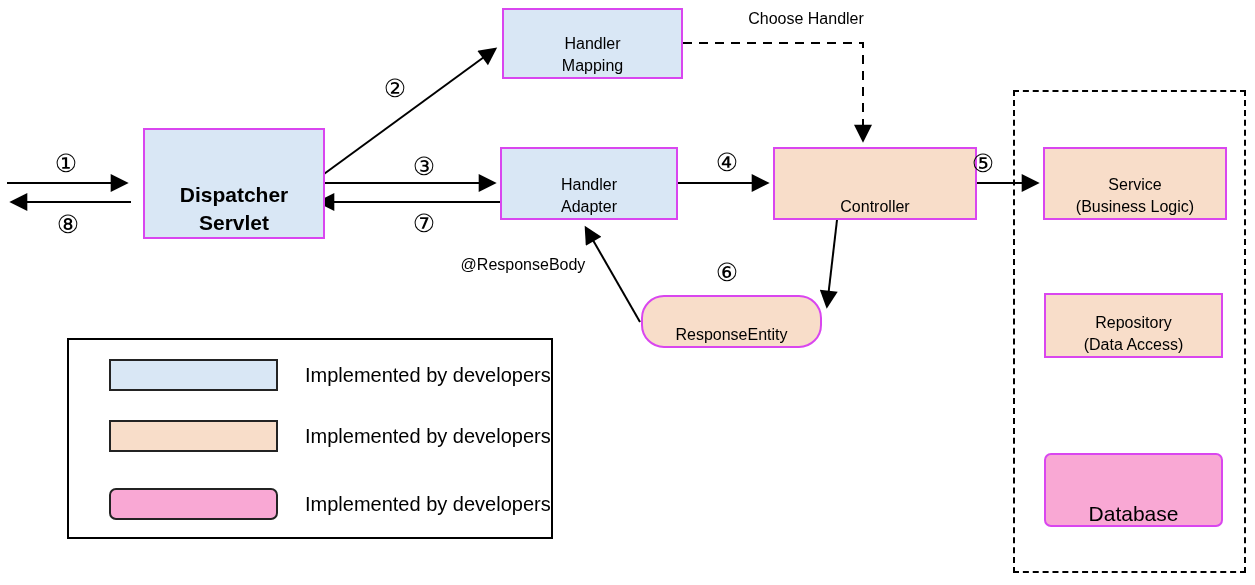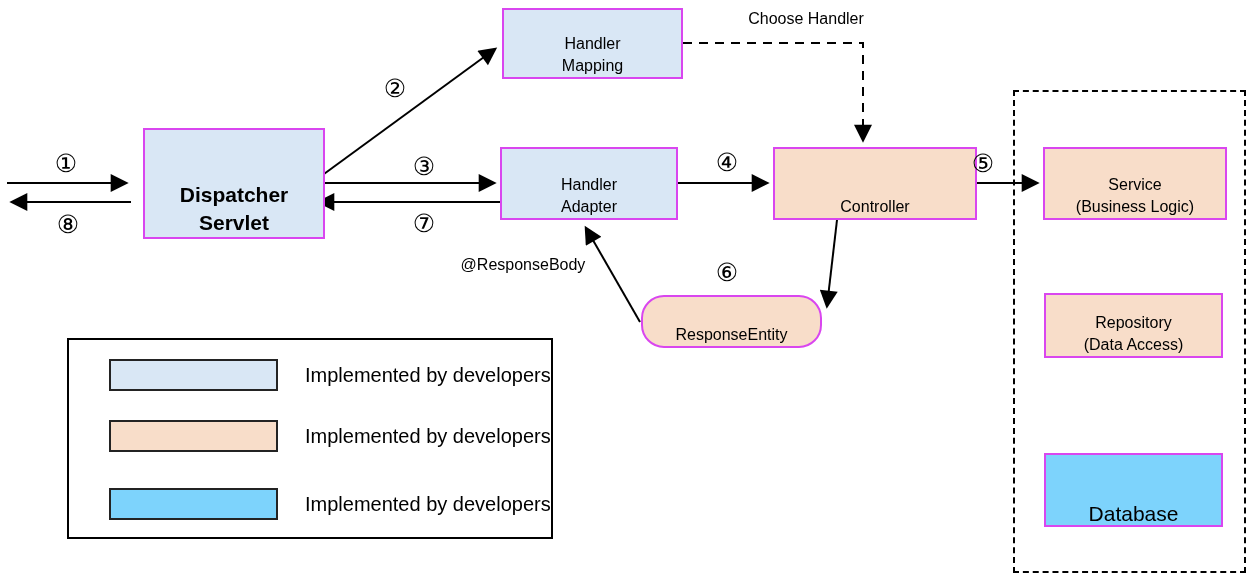--- a/index.html
+++ b/index.html
@@ -21,21 +21,21 @@
     flex-direction:column;
     align-items:center;
     justify-content:flex-end;
     border:2px solid #d946ef;
     font-size:16px;
     line-height:22px;
     text-align:center;
   }
   .blue{background:#d9e7f5;}
   .peach{background:#f8ddc9;}
-  .green{background:#7dd3fc;}
+  .green{background:#f9a8d4;border-radius:7px;}
 
   #dispatcher-servlet{left:131px;top:128px;width:182px;height:111px;font-weight:bold;font-size:21px;line-height:28px;margin-left:12px;}
   #handler-mapping{left:502px;top:8px;width:181px;height:71px;}
   #handler-adapter{left:500px;top:147px;width:178px;height:73px;}
   #controller{left:773px;top:147px;width:204px;height:73px;}
   #response-entity{left:641px;top:295px;width:181px;height:53px;border-radius:23px;}
   #service{left:1043px;top:147px;width:184px;height:73px;}
   #repository{left:1044px;top:293px;width:179px;height:65px;}
   #database{left:1044px;top:453px;width:179px;height:74px;font-size:21px;}
 

